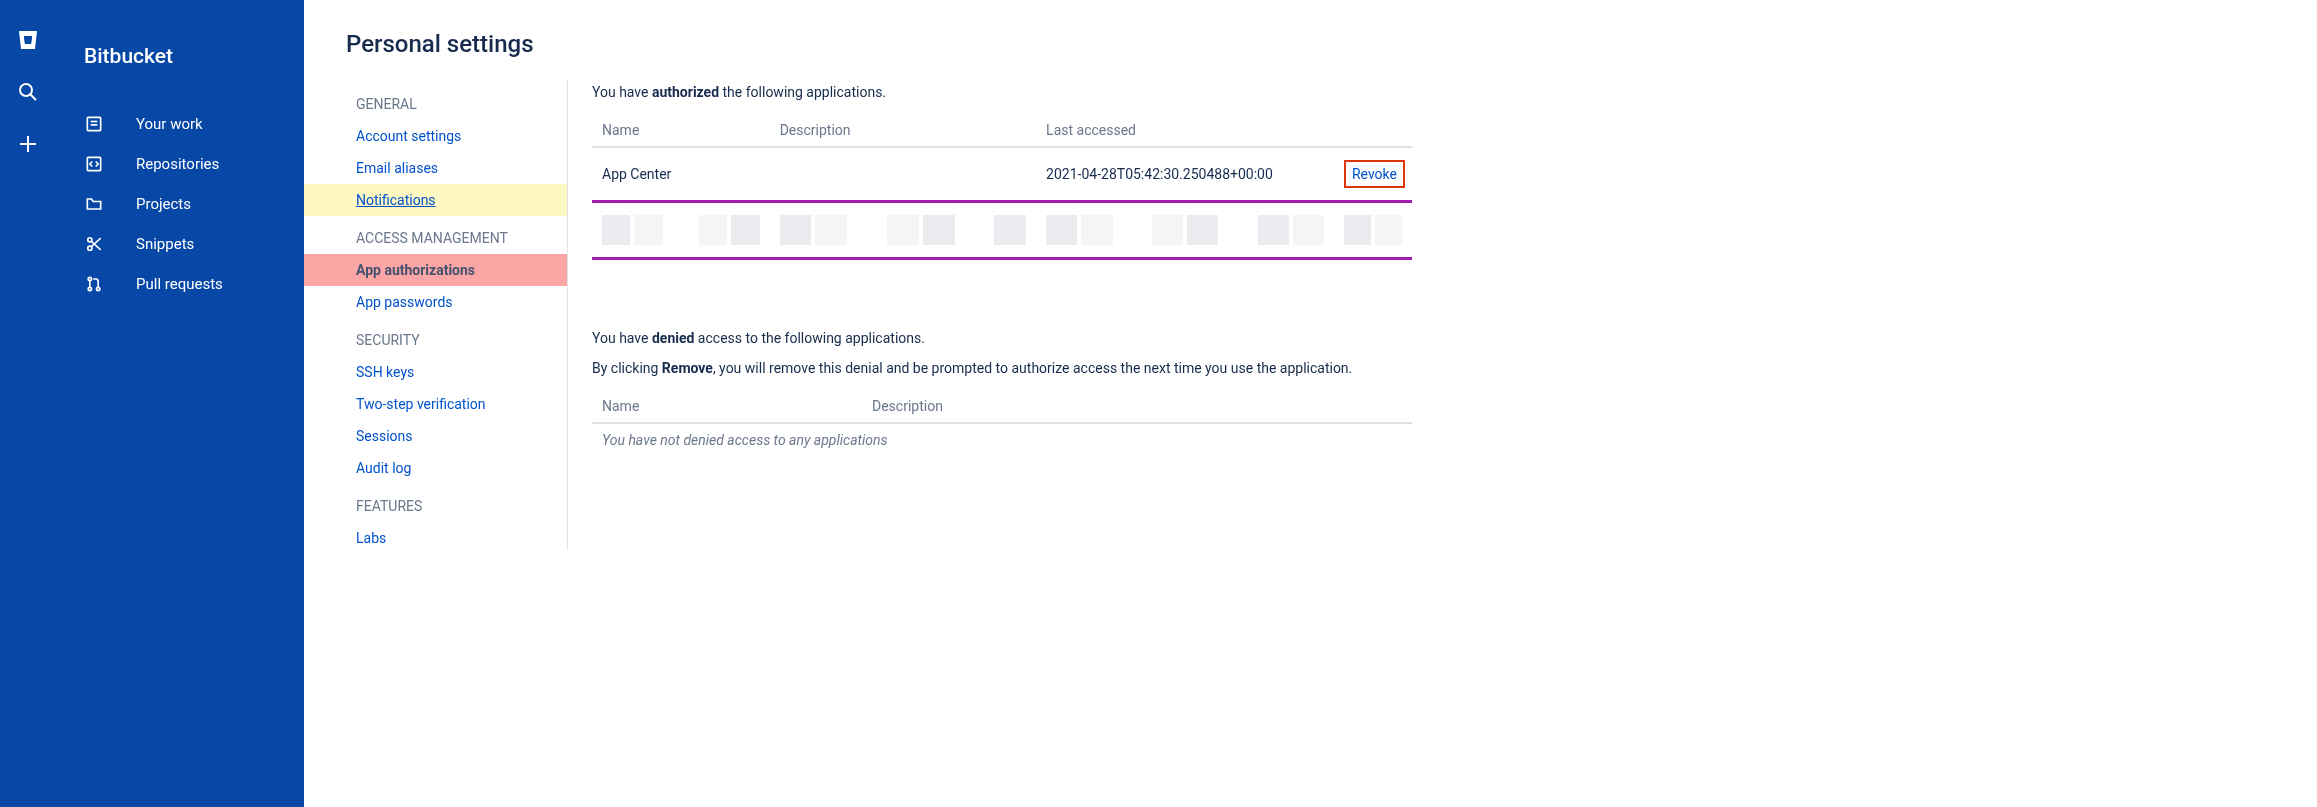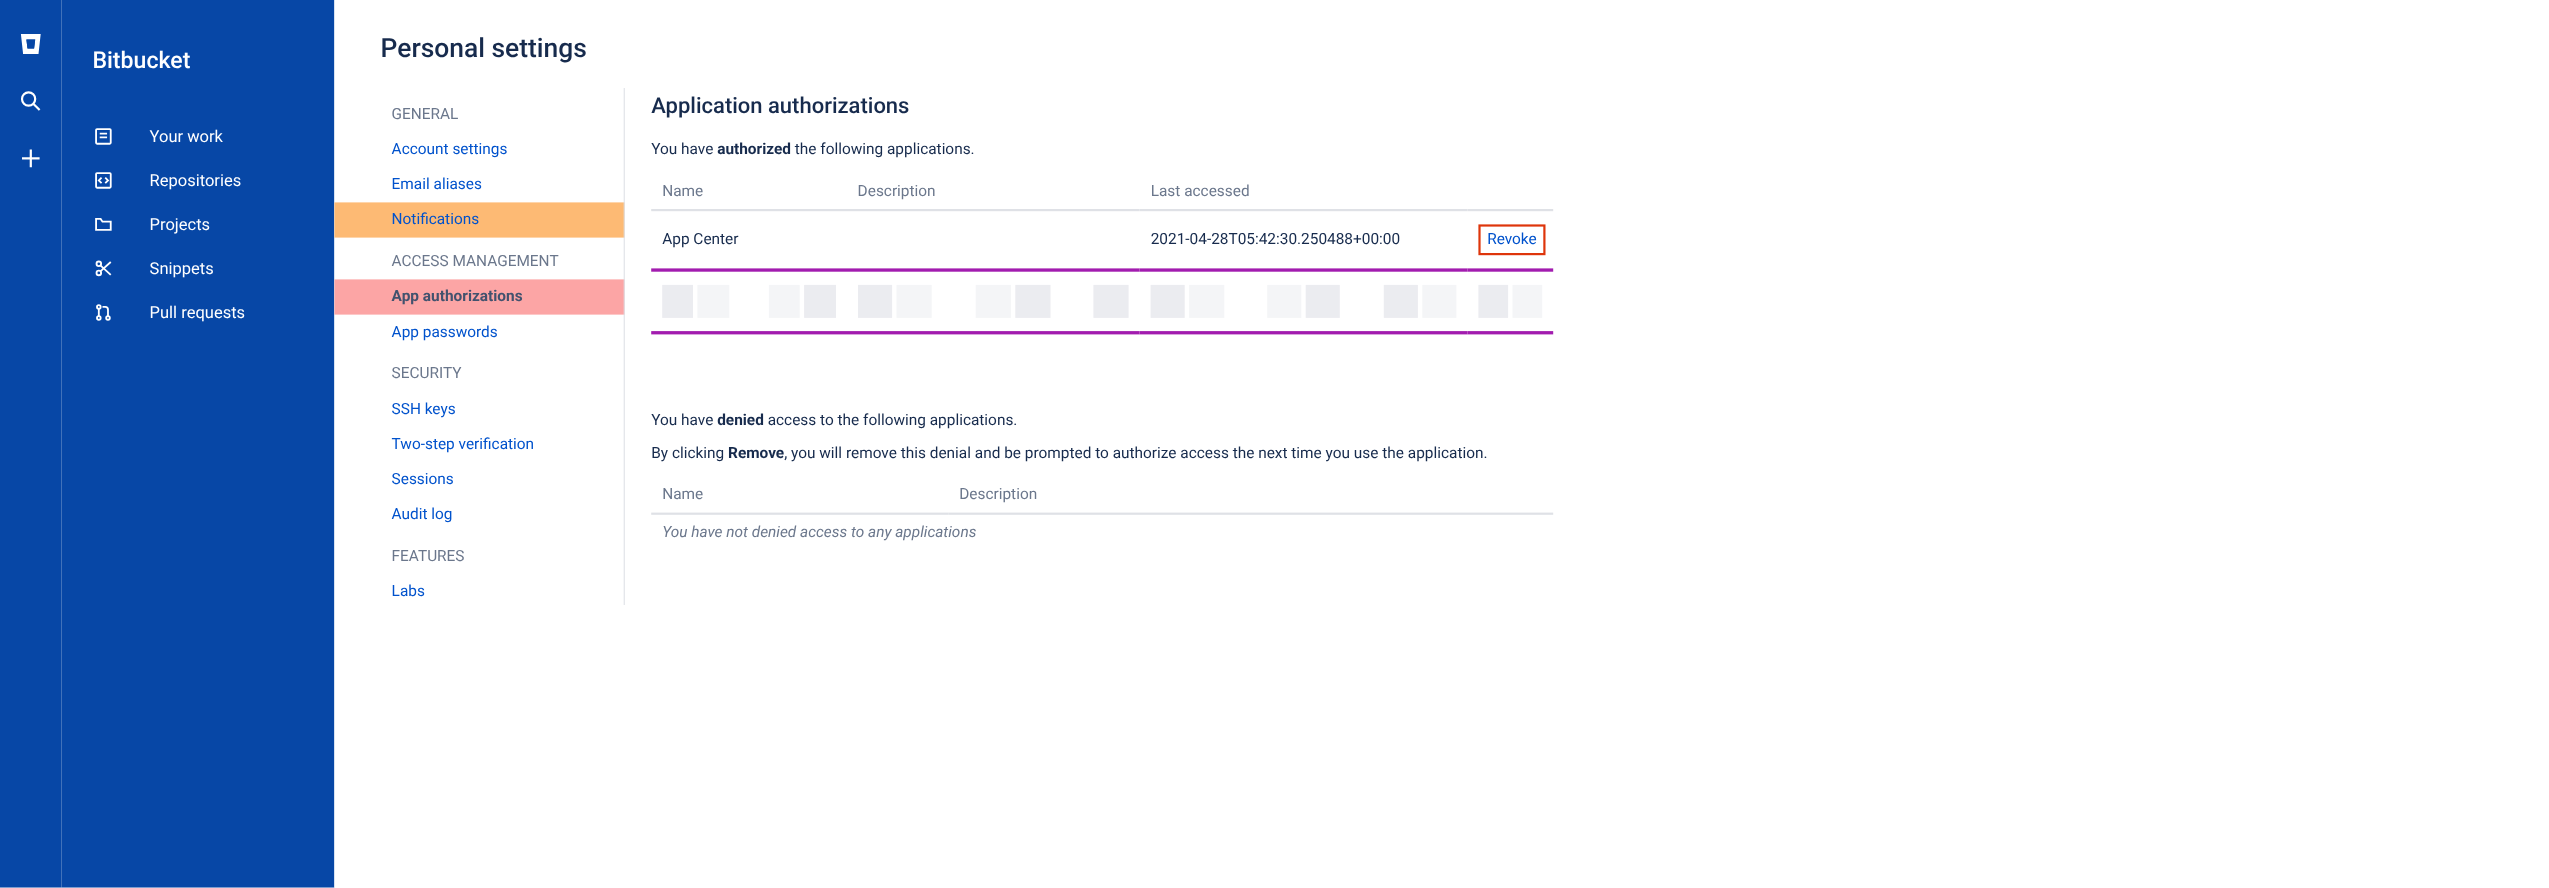--- a/index.html
+++ b/index.html
@@ -59,20 +59,21 @@
     flex-shrink: 0;
   }
 
   
   .settings-panel {
     width: 264px;
     border-right: 1px solid #dfe1e6;
     padding: 18px 0 0 0;
     background: #ffffff;
     position: relative;
+    border-radius: 24px;
   }
   .settings-panel::after{
     
   }
   .settings-title {
     font-size: 24px;
     font-weight: 500;
     color: #172b4d;
     padding: 12px 0 24px 42px;
   }
@@ -85,21 +86,22 @@
     padding: 14px 0 8px 52px;
   }
   .settings-link {
     display: block;
     padding: 8px 0 8px 52px;
     font-size: 14px;
     color: #0052cc;
     cursor: pointer;
   }
   .settings-link.hovered {
-    background: #fdba74;
+    background: #fef9c3;
+    text-decoration: underline;
   }
   .settings-link.active {
     background: #fca5a5;
     color: #42526e;
     font-weight: 700;
   }
 
   
   .main {
     flex: 1;
@@ -289,21 +291,20 @@
   <a class="settings-link">SSH keys</a>
   <a class="settings-link">Two-step verification</a>
   <a class="settings-link">Sessions</a>
   <a class="settings-link">Audit log</a>
 
   <div class="settings-group-heading">FEATURES</div>
   <a class="settings-link">Labs</a>
 </div>
 
 <div class="main">
-  <div class="section-title">Application authorizations</div>
 
   <p class="intro-line">
     <span>You have </span><b>authorized</b><span> the following applications.</span>
   </p>
 
   <table class="auth-table">
     <thead>
       <tr>
         <th style="width:180px">Name</th>
         <th style="width:270px">Description</th>

